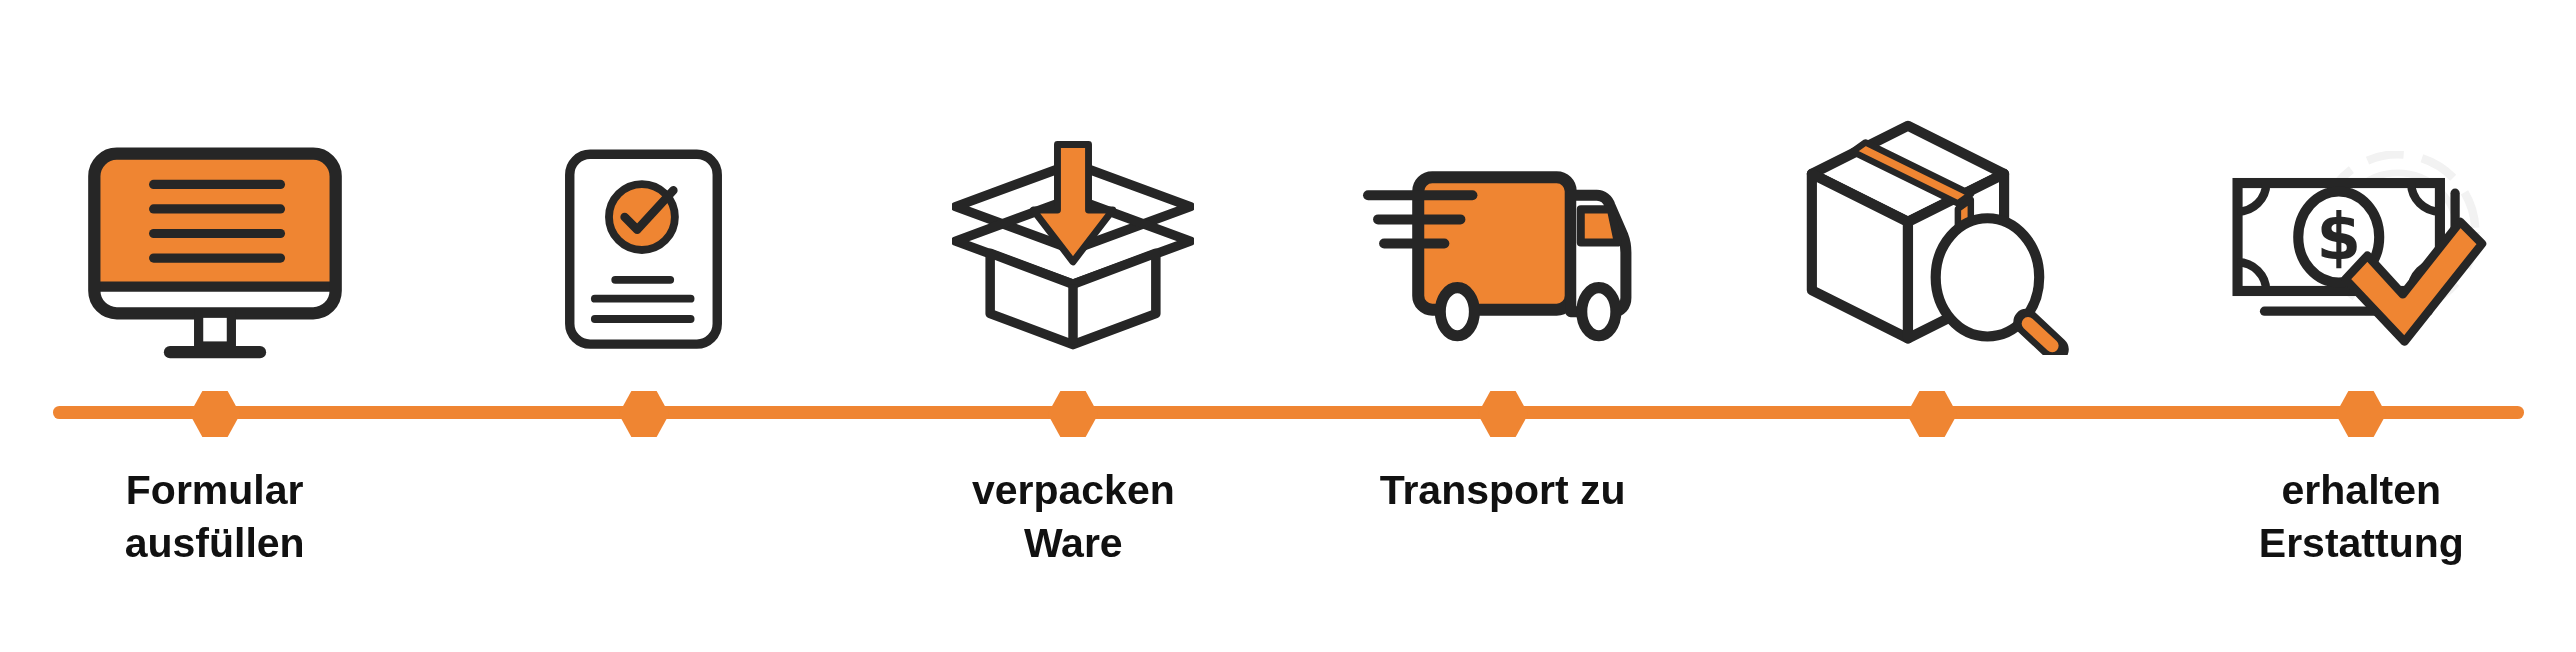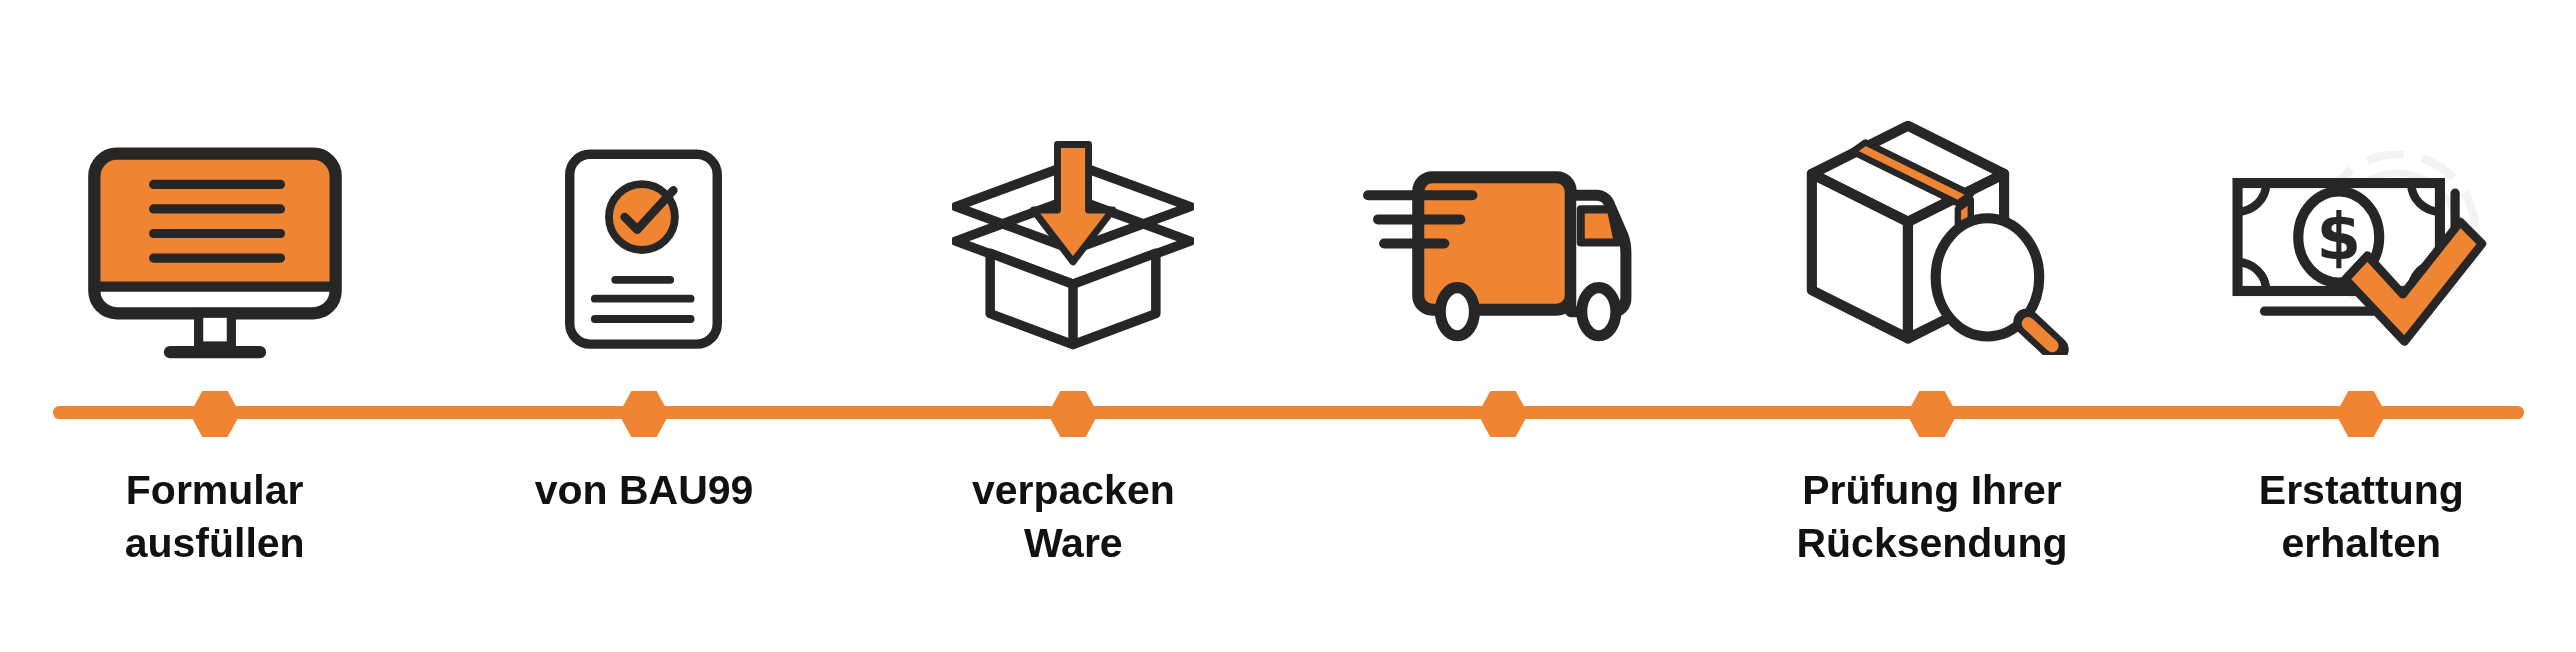--- a/index.html
+++ b/index.html
@@ -120,21 +120,20 @@
             <line x1="24" y1="109" x2="85" y2="109"></line>
           </g>
         </svg>
       </div>
       <div class="node">
         <svg viewBox="0 0 88 80" width="51" height="46" xmlns="http://www.w3.org/2000/svg">
           <polygon points="22,0 66,0 88,40 66,80 22,80 0,40" fill="#EF8532"></polygon>
         </svg>
       </div>
       <div class="label">
-        <div>von BAU99</div>
       </div>
     </div>
 
     <div class="step">
       <div class="icon-wrap">
         <svg class="mb-box" viewBox="0 0 140 124" width="242" height="214" xmlns="http://www.w3.org/2000/svg">
           <g fill="none" stroke="#262626" stroke-width="5.5" stroke-linejoin="round" stroke-linecap="round">
             <polygon points="70,13 138,38 70,63 2,38"></polygon>
             <polygon points="70,33 138,58 70,83 2,58"></polygon>
           </g>
@@ -168,20 +167,21 @@
           <ellipse cx="53.5" cy="75" rx="8.5" ry="12" fill="#ffffff" stroke="#262626" stroke-width="5.5"></ellipse>
           <ellipse cx="124" cy="75" rx="8.5" ry="12" fill="#ffffff" stroke="#262626" stroke-width="5.5"></ellipse>
         </svg>
       </div>
       <div class="node">
         <svg viewBox="0 0 88 80" width="51" height="46" xmlns="http://www.w3.org/2000/svg">
           <polygon points="22,0 66,0 88,40 66,80 22,80 0,40" fill="#EF8532"></polygon>
         </svg>
       </div>
       <div class="label">
+        <div>Transport zu</div>
       </div>
     </div>
 
     <div class="step">
       <div class="icon-wrap">
         <svg class="mb-mag" viewBox="0 0 152 132" width="282" height="244" xmlns="http://www.w3.org/2000/svg">
           <g fill="#ffffff" stroke="#262626" stroke-width="5.5" stroke-linejoin="round">
             <polygon points="63,8 115,34 63,60 11,34"></polygon>
             <polygon points="11,34 63,60 63,123 11,97"></polygon>
             <polygon points="115,34 63,60 63,123 115,97"></polygon>
@@ -192,24 +192,20 @@
           </g>
           <ellipse cx="106" cy="90" rx="28" ry="32" fill="#ffffff" stroke="#262626" stroke-width="5.5"></ellipse>
           <line x1="127" y1="114" x2="143" y2="129" stroke="#262626" stroke-width="14" stroke-linecap="round"></line>
           <line x1="128" y1="115" x2="141" y2="127" stroke="#EF8532" stroke-width="7" stroke-linecap="round"></line>
         </svg>
       </div>
       <div class="node">
         <svg viewBox="0 0 88 80" width="51" height="46" xmlns="http://www.w3.org/2000/svg">
           <polygon points="22,0 66,0 88,40 66,80 22,80 0,40" fill="#EF8532"></polygon>
         </svg>
-      </div>
-      <div class="label">
-        <div>Prüfung Ihrer</div>
-        <div>Rücksendung</div>
       </div>
     </div>
 
     <div class="step">
       <div class="icon-wrap">
         <svg class="mb-money" viewBox="0 0 157 118" width="265" height="199" xmlns="http://www.w3.org/2000/svg">
           <g fill="none" stroke="#F2F2F2">
             <circle cx="100" cy="48" r="46" stroke-width="5" stroke-dasharray="22 11"></circle>
             <circle cx="100" cy="48" r="35" stroke-width="4"></circle>
           </g>
@@ -226,20 +222,20 @@
           <line x1="21" y1="95" x2="118" y2="95" stroke="#262626" stroke-width="5.5" stroke-linecap="round"></line>
           <path d="M82,62 L103,85 L137,42 L150,55 L104,113 L69,76 Z" fill="#EF8532" stroke="#262626" stroke-width="5" stroke-linejoin="round"></path>
         </svg>
       </div>
       <div class="node">
         <svg viewBox="0 0 88 80" width="51" height="46" xmlns="http://www.w3.org/2000/svg">
           <polygon points="22,0 66,0 88,40 66,80 22,80 0,40" fill="#EF8532"></polygon>
         </svg>
       </div>
       <div class="label">
+        <div>erhalten</div>
         <div>Erstattung</div>
-        <div>erhalten</div>
       </div>
     </div>
 
   </div>
 </div>
 
 
 </body></html>

